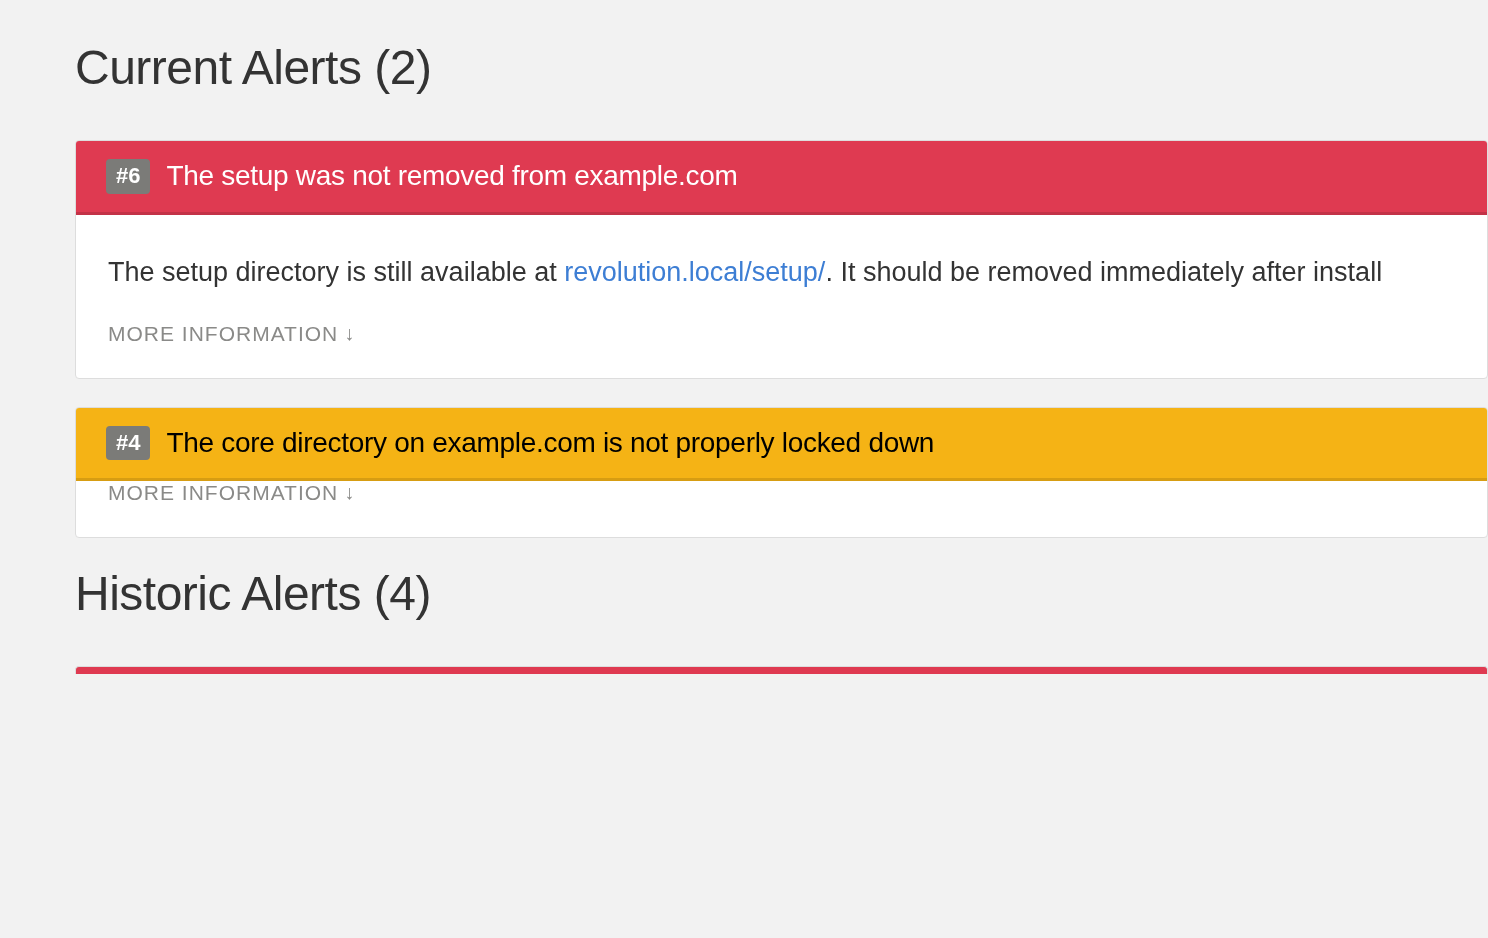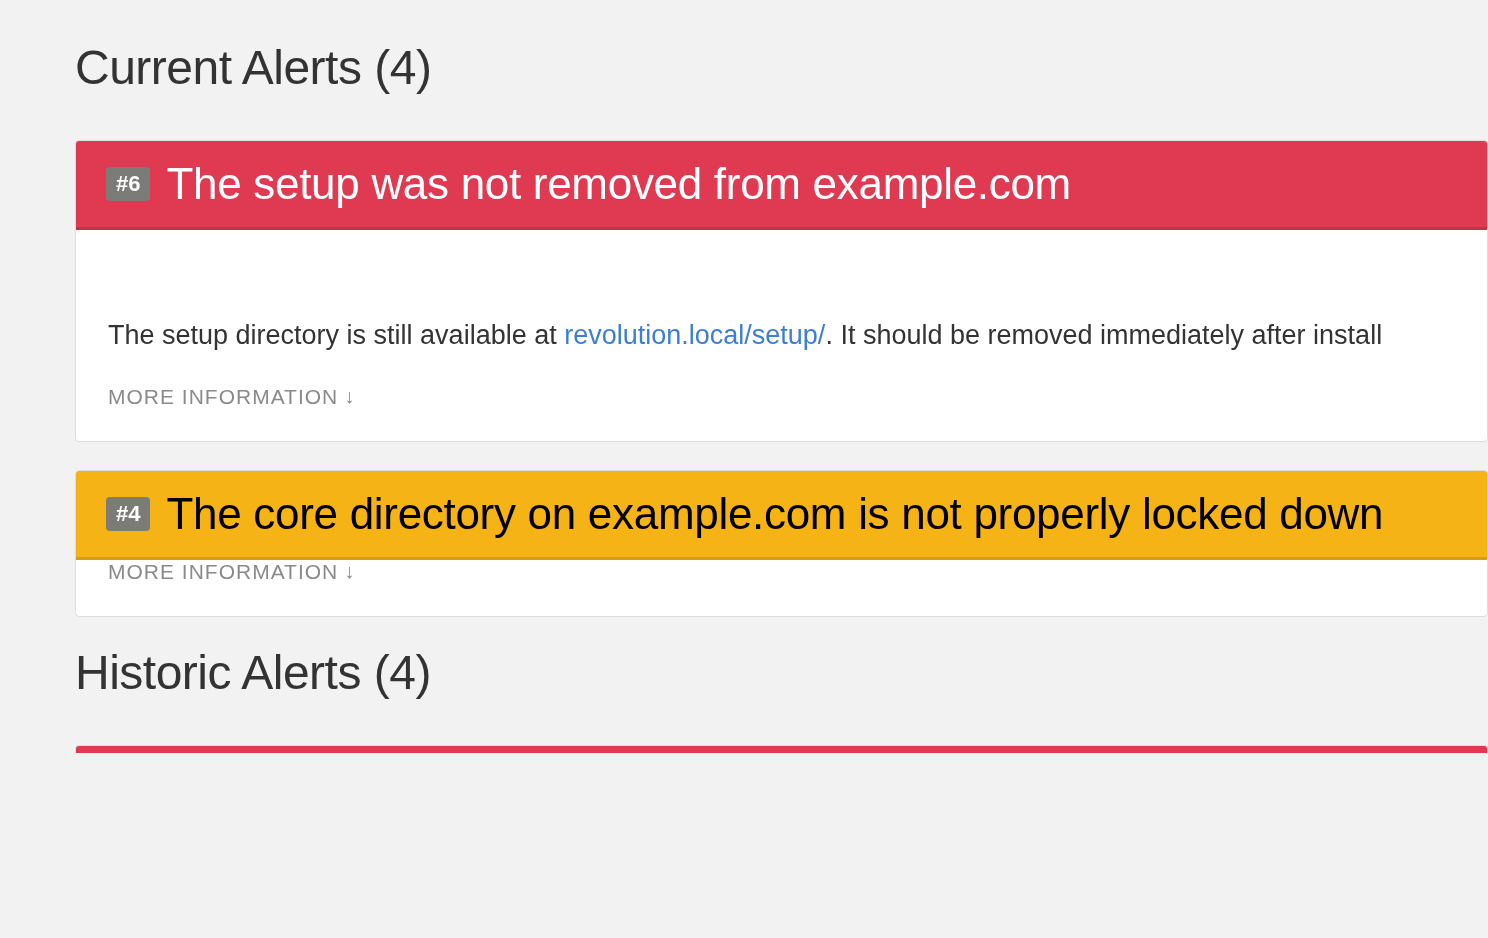--- a/index.html
+++ b/index.html
@@ -44,33 +44,32 @@
   .alert-id-badge {
     background: #7b7b78;
     color: #fff;
     font-weight: 700;
     font-size: 22px;
     padding: 3px 10px;
     border-radius: 4px;
     line-height: 1.3;
   }
   .alert-title {
-    font-size: 44px;
+    font-size: 28px;
     font-weight: 500;
     letter-spacing: -0.3px;
   }
   .alert-header.warning .alert-title {
     color: #000000;
   }
   .alert-body {
     padding: 38px 32px 30px 32px;
     font-size: 27px;
     line-height: 1.45;
     color: #333;
-    margin-top: 48px;
   }
   .alert-body a.link {
     color: #3d7ed4;
     text-decoration: none;
   }
   .alert-body code {
     font-family: "SFMono-Regular", Menlo, Consolas, monospace;
     background: #f5f5f4;
     color: #c83c3a;
     padding: 2px 8px;
@@ -101,21 +100,21 @@
     border-bottom: none;
     margin-top: 0;
   }
   .section-gap {
     margin-bottom: 45px;
   }
 </style>
 </head>
 <body>
 
-<h1 class="section-heading">Current Alerts (4)</h1>
+<h1 class="section-heading">Current Alerts (2)</h1>
 
 <div class="alert-card">
   <div class="alert-header danger">
     <span class="alert-id-badge">#6</span>
     <span class="alert-title">The setup was not removed from example.com</span>
   </div>
   <div class="alert-body">
     <span>The setup directory is still available at </span><a href="#" class="link">revolution.local/setup/</a><span>. It should be removed immediately after install</span>
   </div>
   <div class="more-info">

